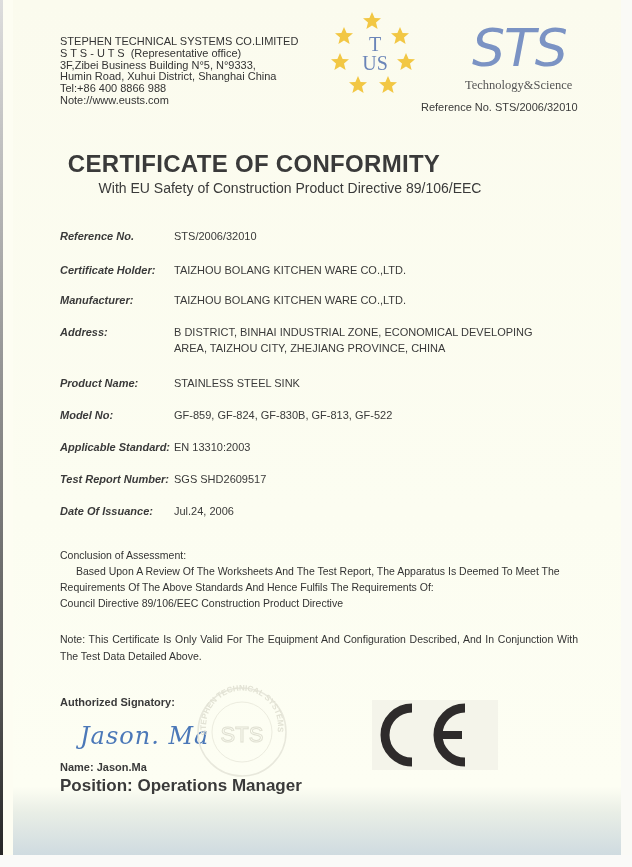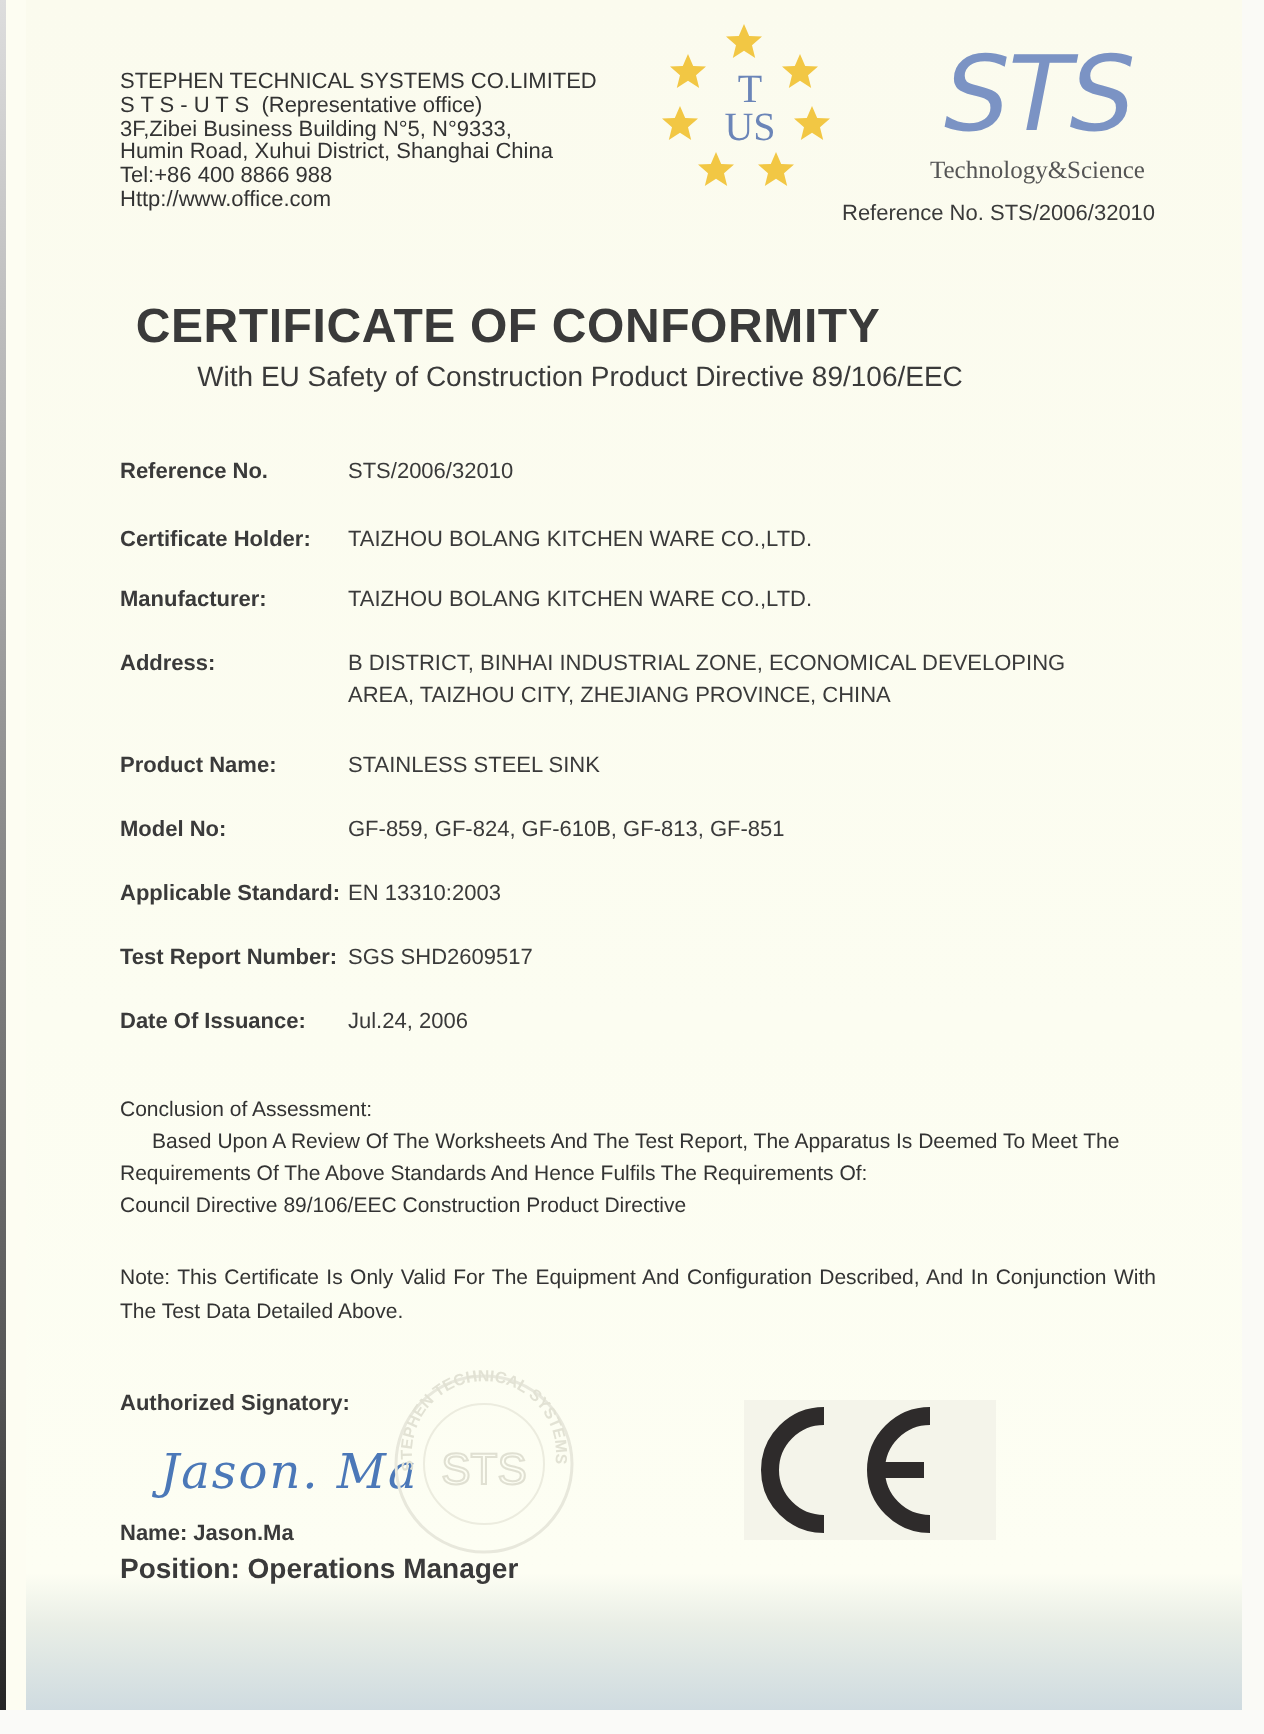--- a/index.html
+++ b/index.html
@@ -23,50 +23,50 @@
   .emblem { position:absolute; left:330px; top:5px; width:100px; height:95px; }
   .sts-logo { position:absolute; left:472px; top:22px; font-family:"DejaVu Sans", sans-serif; font-style:italic; font-size:52px; color:#7b93c4; letter-spacing:-1px; line-height:52px; }
   .techsci { position:absolute; left:465px; top:78px; font-family:"Liberation Serif", serif; font-size:12.5px; color:#555; }
   .refno-top { position:absolute; left:421px; top:101px; font-size:11px; color:#3a3a3a; }
 
   .title { position:absolute; left:0; width:508px; top:150px; text-align:center; font-weight:bold; font-size:24px; color:#3a3a3a; letter-spacing:0.3px; }
   .subtitle { position:absolute; left:0; width:580px; top:180px; text-align:center; font-size:14px; color:#3a3a3a; }
 
   .fields { position:absolute; left:60px; top:230px; }
   .field { position:absolute; left:0; font-size:11px; white-space:nowrap; }
-  .field .label { position:absolute; left:0; font-weight:bold; color:#3a3a3a; }
+  .field .label { position:absolute; left:0; font-weight:bold; color:#3a3a3a;font-style:italic; }
   .field .value { position:absolute; left:114px; color:#3a3a3a; line-height:16px; top:-2px; }
 
   .conclusion { position:absolute; left:60px; top:547px; width:520px; font-size:10.5px; line-height:16px; color:#333; }
   .conclusion .indent { padding-left:16px; }
   .note { position:absolute; left:60px; top:631px; width:518px; font-size:10.5px; line-height:17px; color:#333; text-align:justify; }
 
   .signatory-label { position:absolute; left:60px; top:696px; font-size:11px; font-weight:bold; color:#3a3a3a; }
   .signature { position:absolute; left:80px; top:722px; font-family:"DejaVu Serif", serif; font-style:italic; font-size:24px; color:#4b78b8; letter-spacing:1px; }
   .name-line { position:absolute; left:60px; top:761px; font-size:11px; font-weight:bold; color:#3a3a3a; }
-  .position-line { position:absolute; left:60px; top:776px; font-size:14px; font-weight:bold; color:#3a3a3a; }
+  .position-line { position:absolute; left:60px; top:776px; font-size:17px; font-weight:bold; color:#3a3a3a; }
 
   .seal { position:absolute; left:192px; top:680px; width:100px; height:100px; }
   .ce-mark { position:absolute; left:372px; top:700px; width:126px; height:70px; }
 </style>
 </head>
 <body>
 
 <div class="page"></div>
 <div class="leftedge"></div>
 <div class="rightedge"></div>
 <div class="bottomedge"></div>
 
 <div class="issuer">
   <div>STEPHEN TECHNICAL SYSTEMS CO.LIMITED</div>
   <div style="white-space:pre">S T S - U T S  (Representative office)</div>
   <div>3F,Zibei Business Building N°5, N°9333,</div>
   <div>Humin Road, Xuhui District, Shanghai China</div>
   <div>Tel:+86 400 8866 988</div>
-  <div>Http://www.office.com</div>
+  <div>Note://www.eusts.com</div>
 </div>
 
 <svg class="emblem" viewBox="0 0 100 95">
   <defs>
     <polygon id="star" points="0,-9 2.6,-3 9,-2.8 4,1.6 5.6,8 0,4.4 -5.6,8 -4,1.6 -9,-2.8 -2.6,-3" fill="#f2c744"></polygon>
   </defs>
   <use href="#star" x="42" y="16"></use>
   <use href="#star" x="14" y="31"></use>
   <use href="#star" x="70" y="31"></use>
   <use href="#star" x="10" y="57"></use>
@@ -103,21 +103,21 @@
       <div>B DISTRICT, BINHAI INDUSTRIAL ZONE, ECONOMICAL DEVELOPING</div>
       <div>AREA, TAIZHOU CITY, ZHEJIANG PROVINCE, CHINA</div>
     </span>
   </div>
   <div class="field" style="top:147px">
     <span class="label">Product Name:</span>
     <span class="value">STAINLESS STEEL SINK</span>
   </div>
   <div class="field" style="top:179px">
     <span class="label">Model No:</span>
-    <span class="value">GF-859, GF-824, GF-610B, GF-813, GF-851</span>
+    <span class="value">GF-859, GF-824, GF-830B, GF-813, GF-522</span>
   </div>
   <div class="field" style="top:211px">
     <span class="label">Applicable Standard:</span>
     <span class="value">EN 13310:2003</span>
   </div>
   <div class="field" style="top:243px">
     <span class="label">Test Report Number:</span>
     <span class="value">SGS SHD2609517</span>
   </div>
   <div class="field" style="top:275px">

